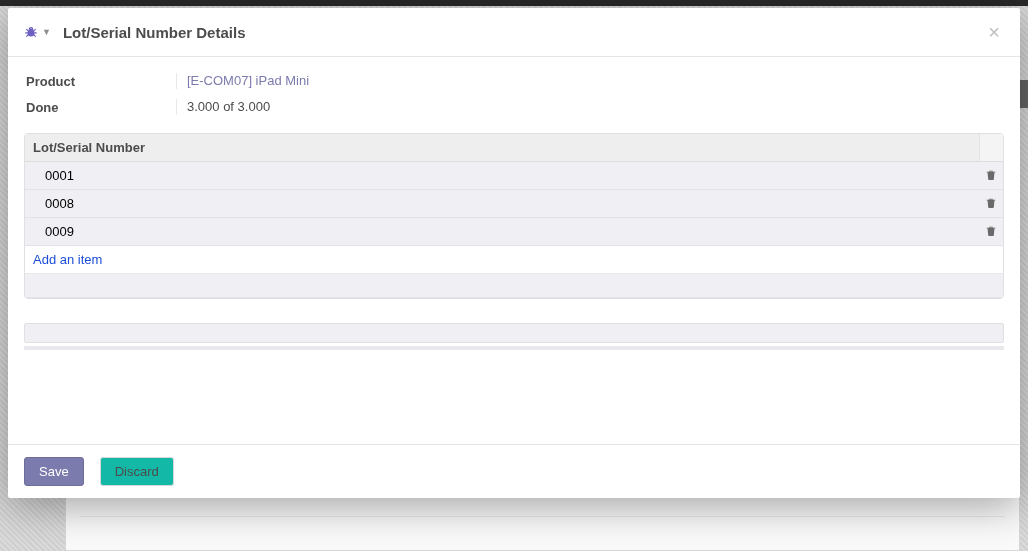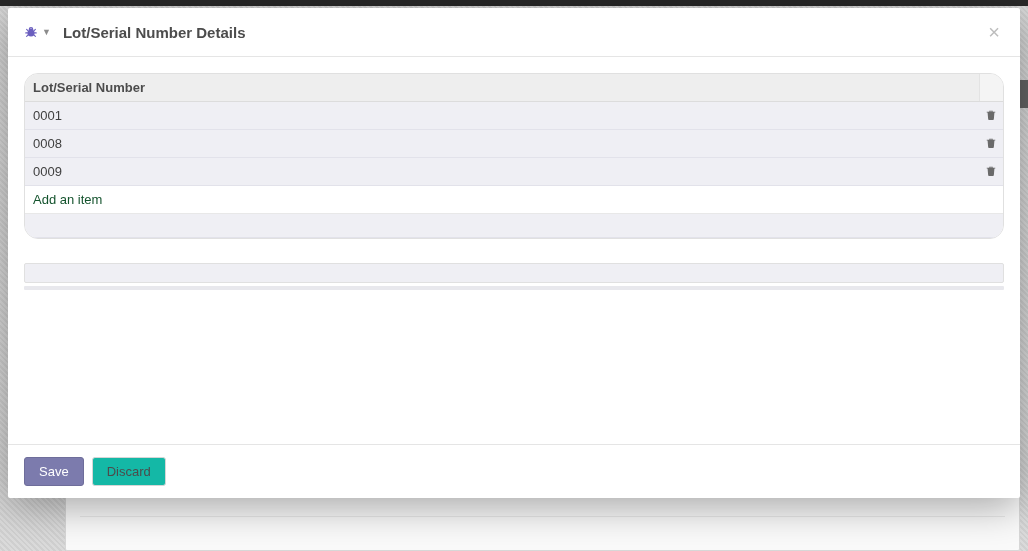--- a/index.html
+++ b/index.html
@@ -115,21 +115,21 @@
       padding-left: 10px;
       color: #4c4c4c;
     }
     .form-value a {
       color: #7c7bad;
       text-decoration: none;
     }
 
     .list-wrap {
       border: 1px solid #e0e0e0;
-      border-radius: 14px;
+      border-radius: 4px;
       overflow: hidden;
     }
     .list-header {
       background: #eeeeee;
       display: flex;
       border-bottom: 1px solid #dcdcdc;
     }
     .list-header .col {
       padding: 6px 8px;
       font-weight: bold;
@@ -142,23 +142,23 @@
       background: #f4f4f4;
       border-left: 1px solid #e3e3e3;
     }
     .list-row {
       display: flex;
       align-items: center;
       background: #efeff4;
       border-bottom: 1px solid #e2e2ea;
     }
     .list-row .cell {
-      padding: 6px 8px;
+      padding: 6px 20px;
       flex: 1;
-      color: #404040;
+      color: #000000;
     }
     .list-row .cell-actions {
       width: 24px;
       flex: none;
       text-align: center;
       color: #6a6a6a;
       padding: 4px 0;
     }
     .del-btn {
       cursor: pointer;
@@ -169,21 +169,21 @@
     }
     .del-btn svg { display: block; }
 
     .list-add {
       display: flex;
       background: #fff;
       border-bottom: 1px solid #e8e8e8;
     }
     .list-add a {
       padding: 6px 8px;
-      color: #14532d;
+      color: #1d4ed8;
       text-decoration: none;
       cursor: pointer;
     }
     .list-spacer { height: 24px; background: #efeff4; border-bottom: 1px solid #e2e2ea; }
 
     .strip-gap { height: 24px; }
     .strip-bar {
       height: 20px;
       background: #efeff4;
       border: 1px solid #e0e0e0;
@@ -193,21 +193,21 @@
     .strip-bar2 {
       height: 4px;
       background: #e8e8ed;
       border-radius: 1px;
     }
 
     .modal-footer {
       border-top: 1px solid #e5e5e5;
       padding: 12px 16px;
       display: flex;
-      gap: 8px;
+      gap: 16px;
     }
     .btn {
       border-radius: 3px;
       padding: 6px 14px;
       font-size: 13px;
       cursor: pointer;
       border: 1px solid transparent;
     }
     .btn-primary {
       background: #7c7bad;
@@ -246,20 +246,28 @@
         <circle cx="8" cy="9" r="4"></circle>
         <path d="M8 3a2 2 0 0 1 2 2H6a2 2 0 0 1 2-2zM2 9h2M12 9h2M3 5l2 2M13 5l-2 2M3 13l2-2M13 13l-2-2" stroke="currentColor" stroke-width="1.3" fill="none" stroke-linecap="round"></path>
       </svg>
     </span>
     <span class="bug-caret">▼</span>
     <h4>Lot/Serial Number Details</h4>
     <button class="close">×</button>
   </div>
 
   <div class="modal-body">
+    <div class="form-rows">
+      <div class="form-label">Product</div>
+      <div class="form-value">
+        <a href="#">[E-COM07] iPad Mini</a>
+      </div>
+      <div class="form-label">Done</div>
+      <div class="form-value">3.000 of 3.000</div>
+    </div>
 
     <div class="list-wrap">
       <div class="list-header">
         <div class="col">Lot/Serial Number</div>
         <div class="col-actions"></div>
       </div>
 
       <div class="list-row">
         <div class="cell">0001</div>
         <div class="cell-actions">

